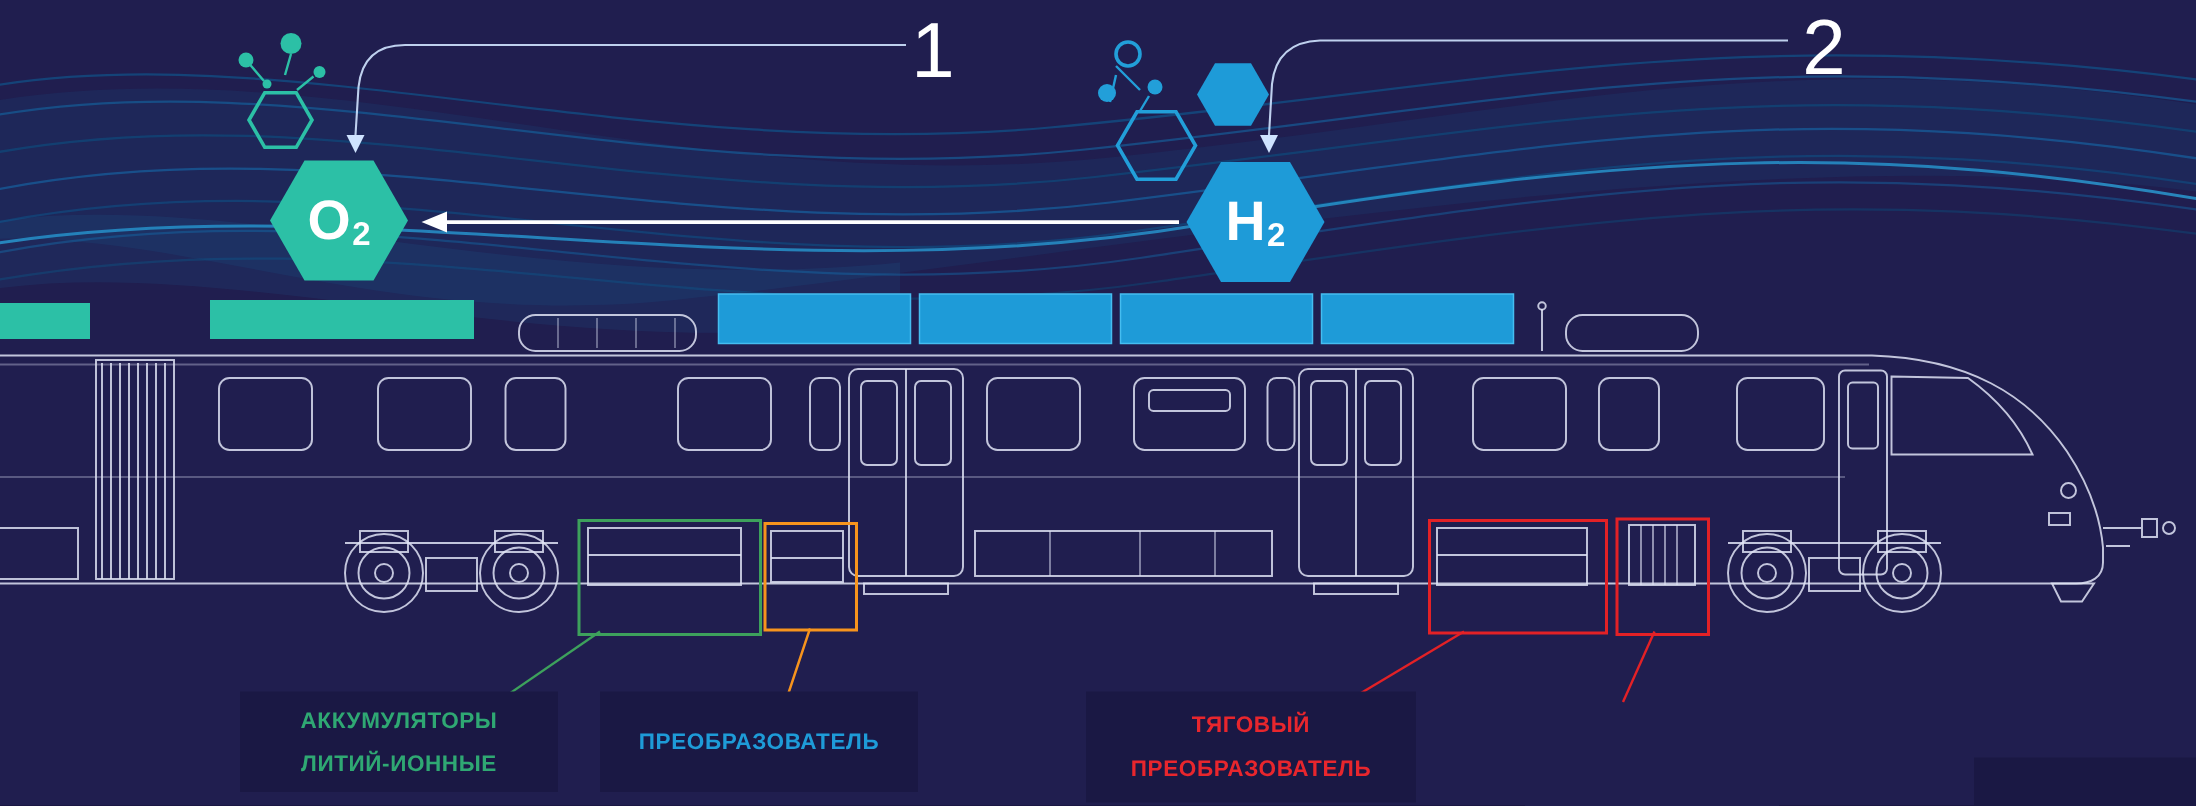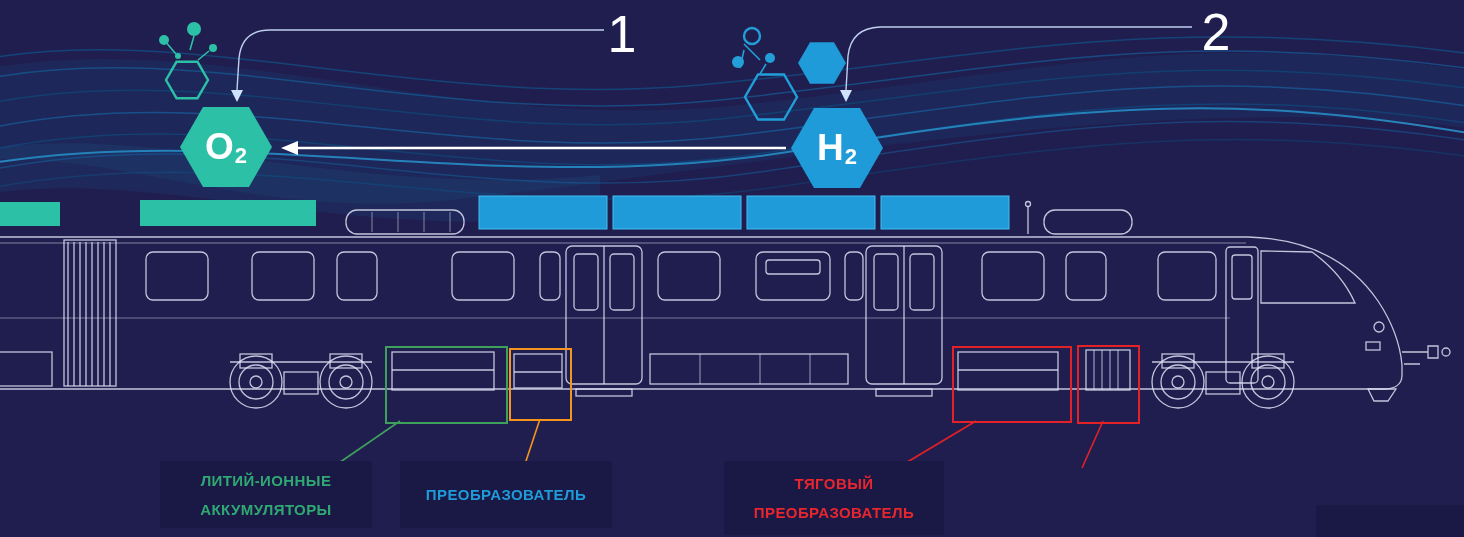--- a/index.html
+++ b/index.html
@@ -245,22 +245,22 @@
     <span class="sym">H</span>
       <span class="sub">2</span>
   </div>
 
   <div class="callout co-batteries"></div>
   <div class="callout co-converter"></div>
   <div class="callout co-traction"></div>
   <div class="callout co-motor"></div>
 
   <div class="label-panel lp-batteries c-green">
+    <span>АККУМУЛЯТОРЫ</span>
     <span>ЛИТИЙ-ИОННЫЕ</span>
-    <span>АККУМУЛЯТОРЫ</span>
   </div>
   <div class="label-panel lp-converter c-blue">
     <span>ПРЕОБРАЗОВАТЕЛЬ</span>
   </div>
   <div class="label-panel lp-traction c-red">
     <span>ТЯГОВЫЙ</span>
     <span>ПРЕОБРАЗОВАТЕЛЬ</span>
   </div>
 
   <div class="label-panel lp-corner"></div>

